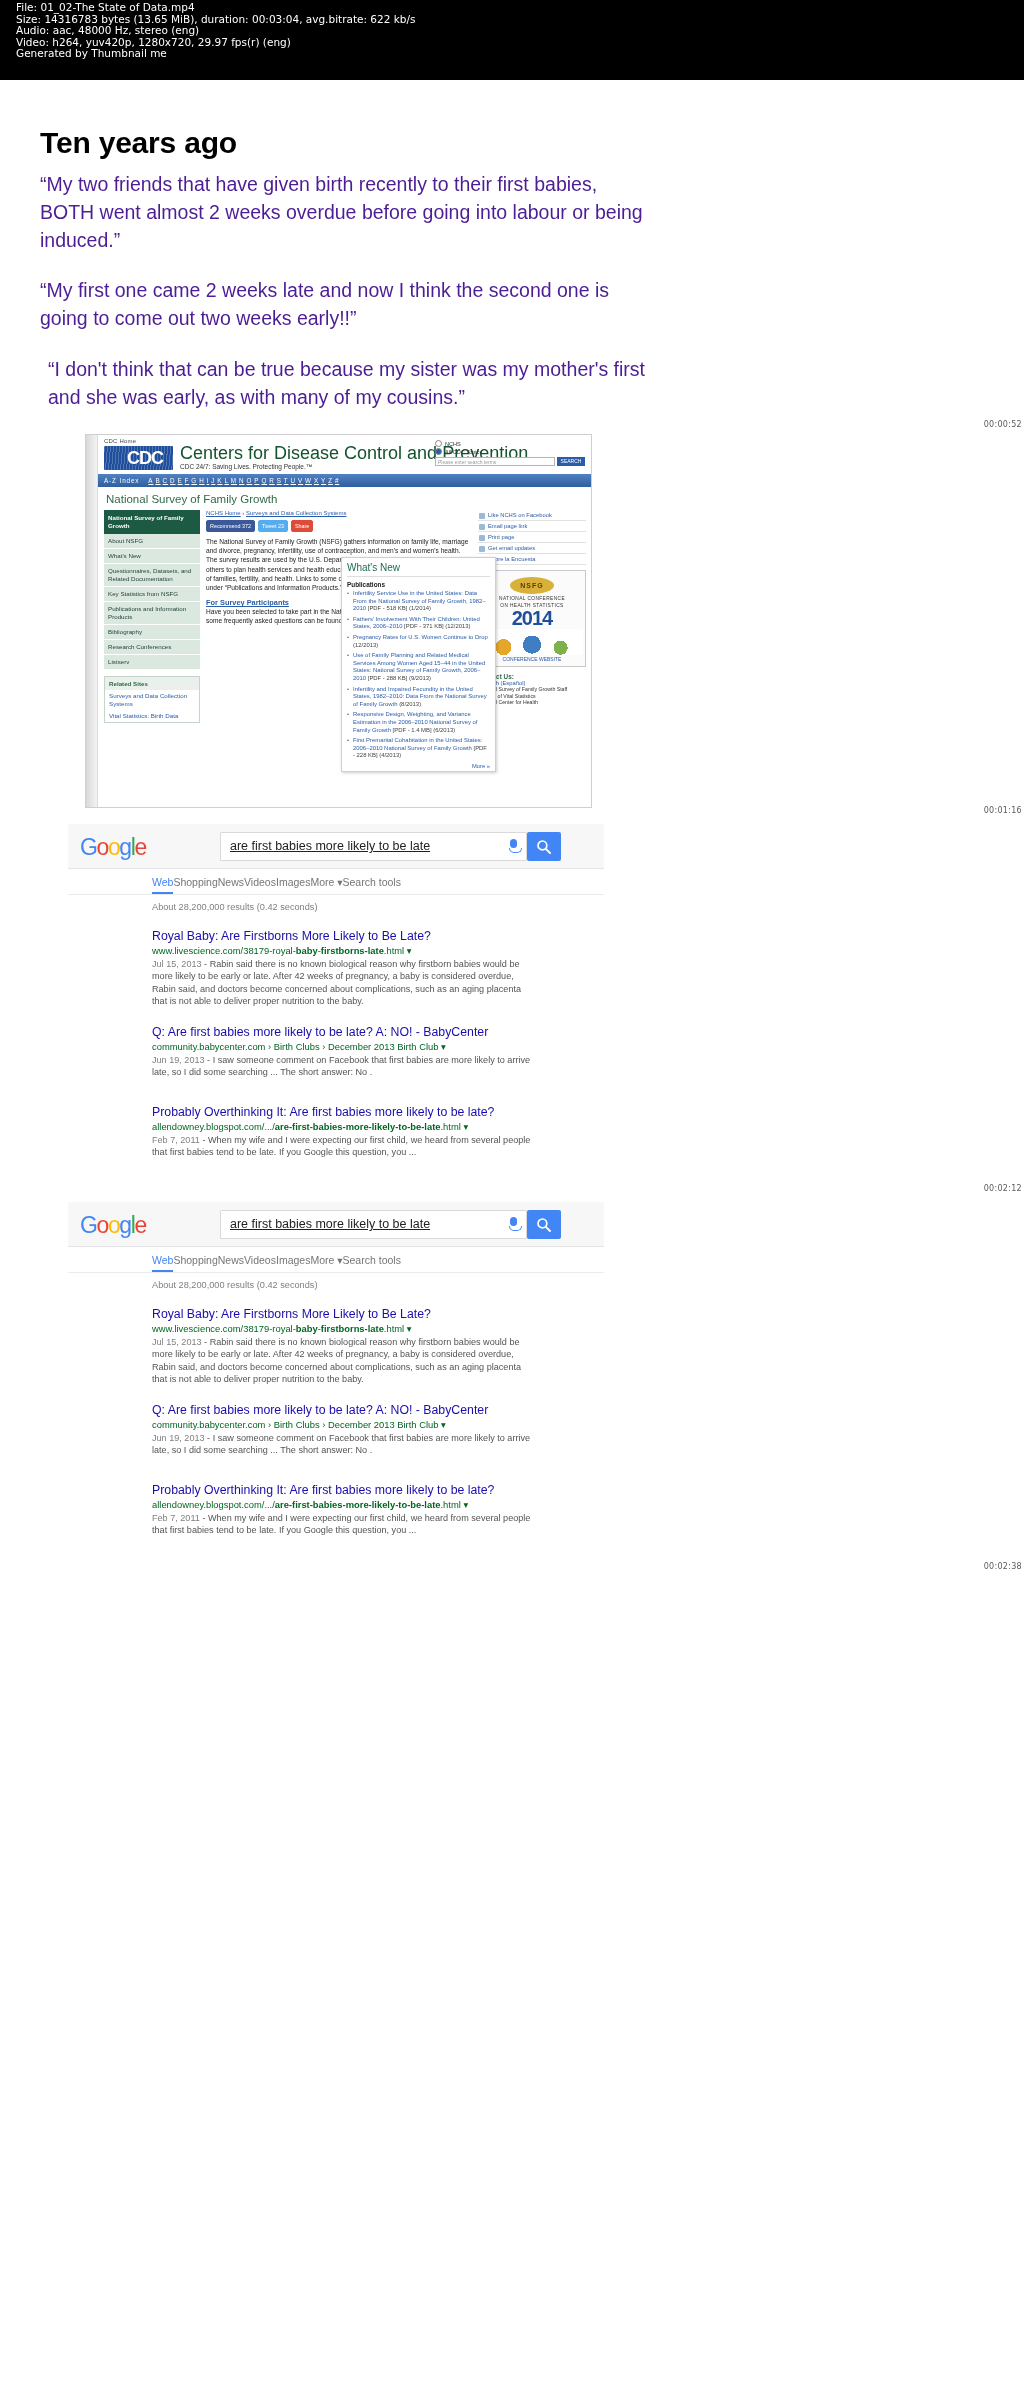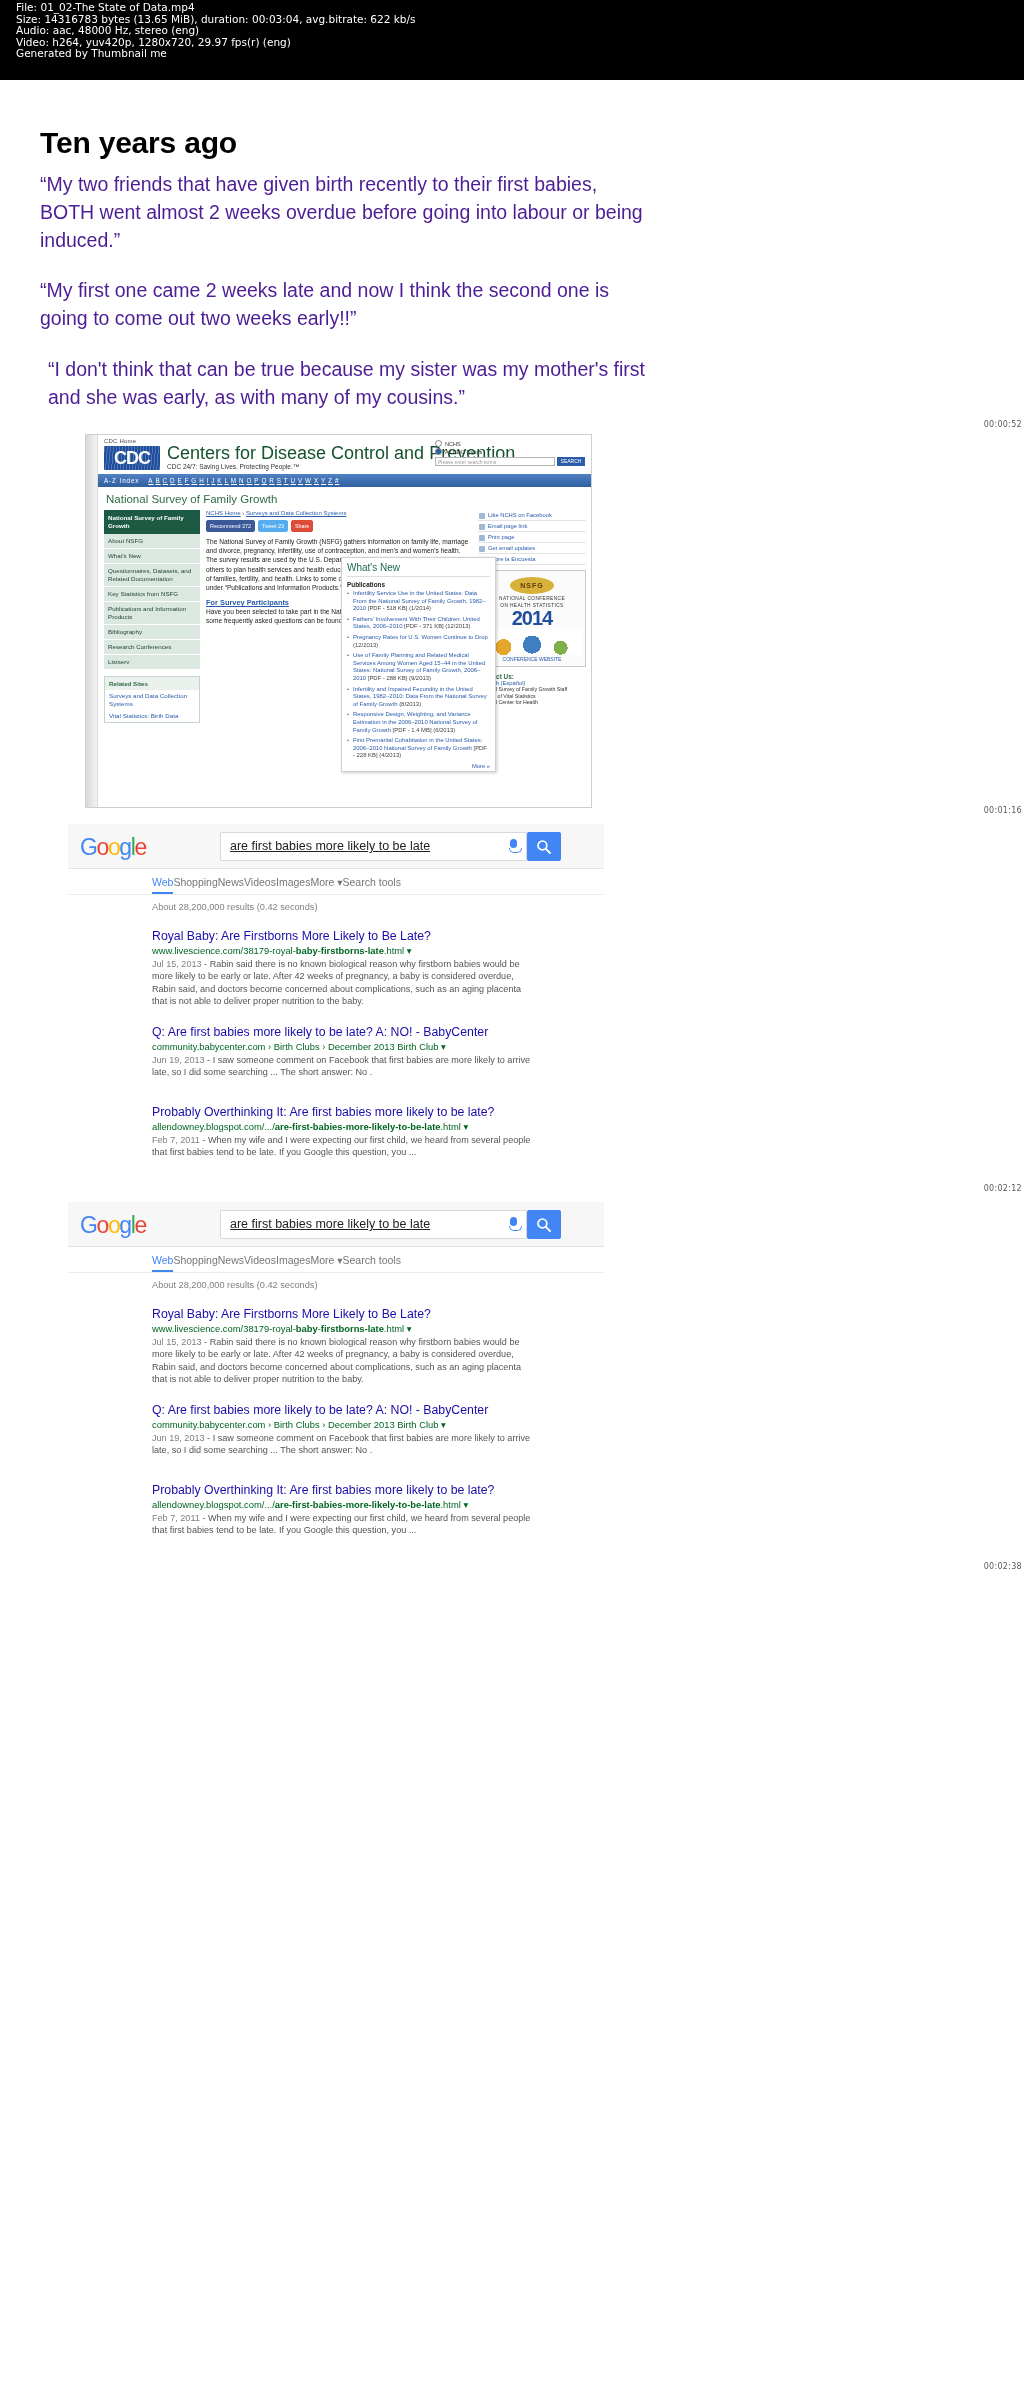--- a/index.html
+++ b/index.html
@@ -24,21 +24,21 @@
   
   #frame2{top:430px;height:386px;}
   .cdc{position:absolute;left:85px;top:4px;width:505px;height:372px;background:#fff;border:1px solid #cfcfcf;overflow:hidden;
        font-family:"Liberation Sans",sans-serif;}
   .cdc-gutter{position:absolute;left:0;top:0;width:11px;height:100%;background:linear-gradient(to right,#d9d9d9,#f3f3f3);border-right:1px solid #dcdcdc;}
   .cdc-body{position:absolute;left:12px;top:0;right:0;bottom:0;background:#fff;}
   .cdc-home{font-size:6px;color:#4a4a4a;padding:3px 0 1px 6px;letter-spacing:.2px;}
   .cdc-brandrow{display:flex;align-items:flex-start;padding:1px 0 4px 6px;}
   .cdc-logo{width:56px;height:24px;background:#1f4e9c;color:#fff;font-weight:bold;font-size:18px;line-height:24px;text-align:center;
             letter-spacing:-1px;font-family:"Liberation Sans",sans-serif;border-radius:1px;
-            background-image:repeating-linear-gradient(95deg,rgba(255,255,255,.22) 0 1px,transparent 1px 3px);}
+            background-image:repeating-linear-gradient(95deg,rgba(255,255,255,.22) 0 1px,transparent 1px 3px);padding-left:13px;}
   .cdc-brandtxt{margin-left:7px;}
   .cdc-brand-main{font-size:18px;color:#14532d;line-height:15px;}
   .cdc-brand-sub{font-size:6.5px;color:#333;margin-top:2px;}
   .cdc-search{position:absolute;right:6px;top:5px;width:150px;font-size:5.6px;color:#333;}
   .cdc-radio{display:flex;align-items:center;gap:3px;margin-bottom:1px;}
   .cdc-radio i{width:5px;height:5px;border:1px solid #888;border-radius:50%;display:inline-block;background:#fff;}
   .cdc-radio i.on{background:#2a5caa;}
   .cdc-searchrow{display:flex;margin-top:2px;}
   .cdc-searchbox{flex:1;height:9px;border:1px solid #b4b4b4;background:#fff;font-size:5px;color:#9a9a9a;padding-left:2px;line-height:9px;box-sizing:border-box;}
   .cdc-searchbtn{width:28px;height:9px;background:#2a5caa;color:#fff;font-size:5px;text-align:center;line-height:9px;margin-left:2px;}

